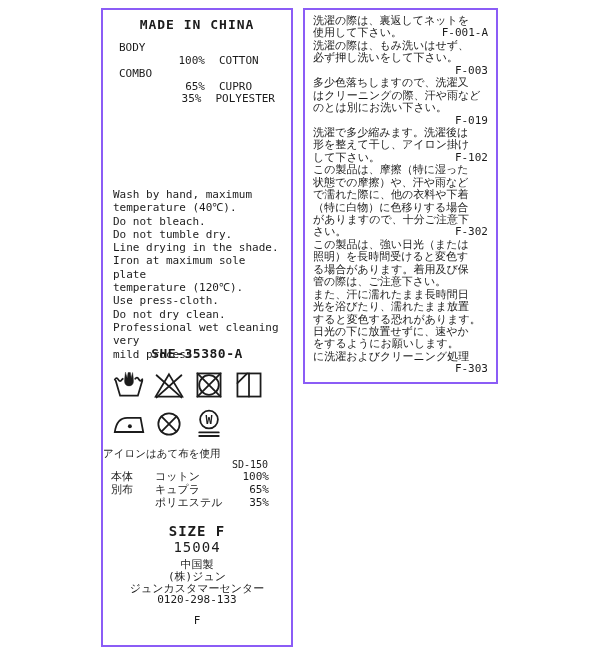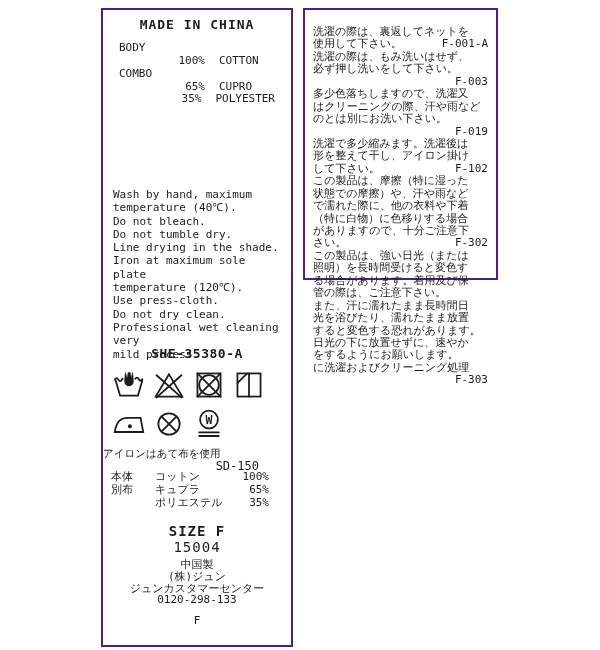--- a/index.html
+++ b/index.html
@@ -1,23 +1,23 @@
 <!DOCTYPE html>
 <html><head>
 <meta charset="utf-8">
 <style>
   html,body{margin:0;padding:0;}
   body{
     width:600px;height:650px;position:relative;background:#ffffff;
     font-family:"DejaVu Sans Mono","Liberation Mono",monospace;
     color:#1c1c1c;-webkit-font-smoothing:antialiased;
   }
-  .panel{position:absolute;border:2px solid #4c1d95;background:#fff;box-sizing:border-box;}
+  .panel{position:absolute;border:2px solid #8b5cf6;background:#fff;box-sizing:border-box;}
   #left-label{left:101px;top:8px;width:192px;height:639px;}
-  #right-label{left:303px;top:8px;width:195px;height:272px;padding:16px 8px;}
+  #right-label{left:303px;top:8px;width:195px;height:376px;padding:5px 8px;}
 
   
   #left-label > div{position:absolute;left:0;width:100%;box-sizing:border-box;}
   .origin{top:7px;text-align:center;font-size:13px;font-weight:bold;letter-spacing:1px;}
   .comp-en{top:31px;font-size:11px;line-height:12.5px;padding:0 16px;}
   .comp-en .part{margin-top:1px;}
   .comp-en .crow{display:flex;}
   .comp-en .pct{width:86px;text-align:right;}
   .comp-en .mat{margin-left:14px;}
   .care-en{top:178px;font-size:11px;line-height:13.3px;padding:0 6px 0 10px;}
@@ -26,21 +26,21 @@
   #sym-row1{top:360px;}
   #sym-row2{top:399px;}
   .sym{display:inline-block;width:32px;height:30px;}
   .sym svg{width:32px;height:30px;display:block;}
   .sym path,.sym rect,.sym circle{fill:none;stroke:#1c1c1c;stroke-width:2;stroke-linecap:round;}
   .sym .fill{fill:#1c1c1c;stroke:#1c1c1c;stroke-width:0.5;}
   .sym .dot{fill:#1c1c1c;stroke:none;}
   .sym .wtxt{font-size:13px;font-weight:bold;fill:#1c1c1c;stroke:none;text-anchor:middle;
              font-family:"DejaVu Sans Mono","Liberation Mono",monospace;}
   .iron-note{top:437px;font-size:10.5px;}
-  .sd-code{top:449px;font-size:12px;text-align:right;padding-right:32px;}
+  .sd-code{top:449px;font-size:10px;text-align:right;padding-right:23px;}
   .comp-jp{top:460px;font-size:11px;line-height:13px;}
   .comp-jp .jrow{display:flex;padding:0 22px 0 8px;}
   .comp-jp .jpart{width:44px;}
   .comp-jp .jmat{flex:1;}
   .comp-jp .jpct{width:46px;text-align:right;}
   .size-label{top:513px;text-align:center;font-size:14px;font-weight:bold;letter-spacing:1px;}
   .prod-num{top:529px;text-align:center;font-size:14px;letter-spacing:1px;}
   .country{top:547px;text-align:center;font-size:11px;}
   .company{top:559px;text-align:center;font-size:11px;}
   .cust-center{top:571px;text-align:center;font-size:11px;}

